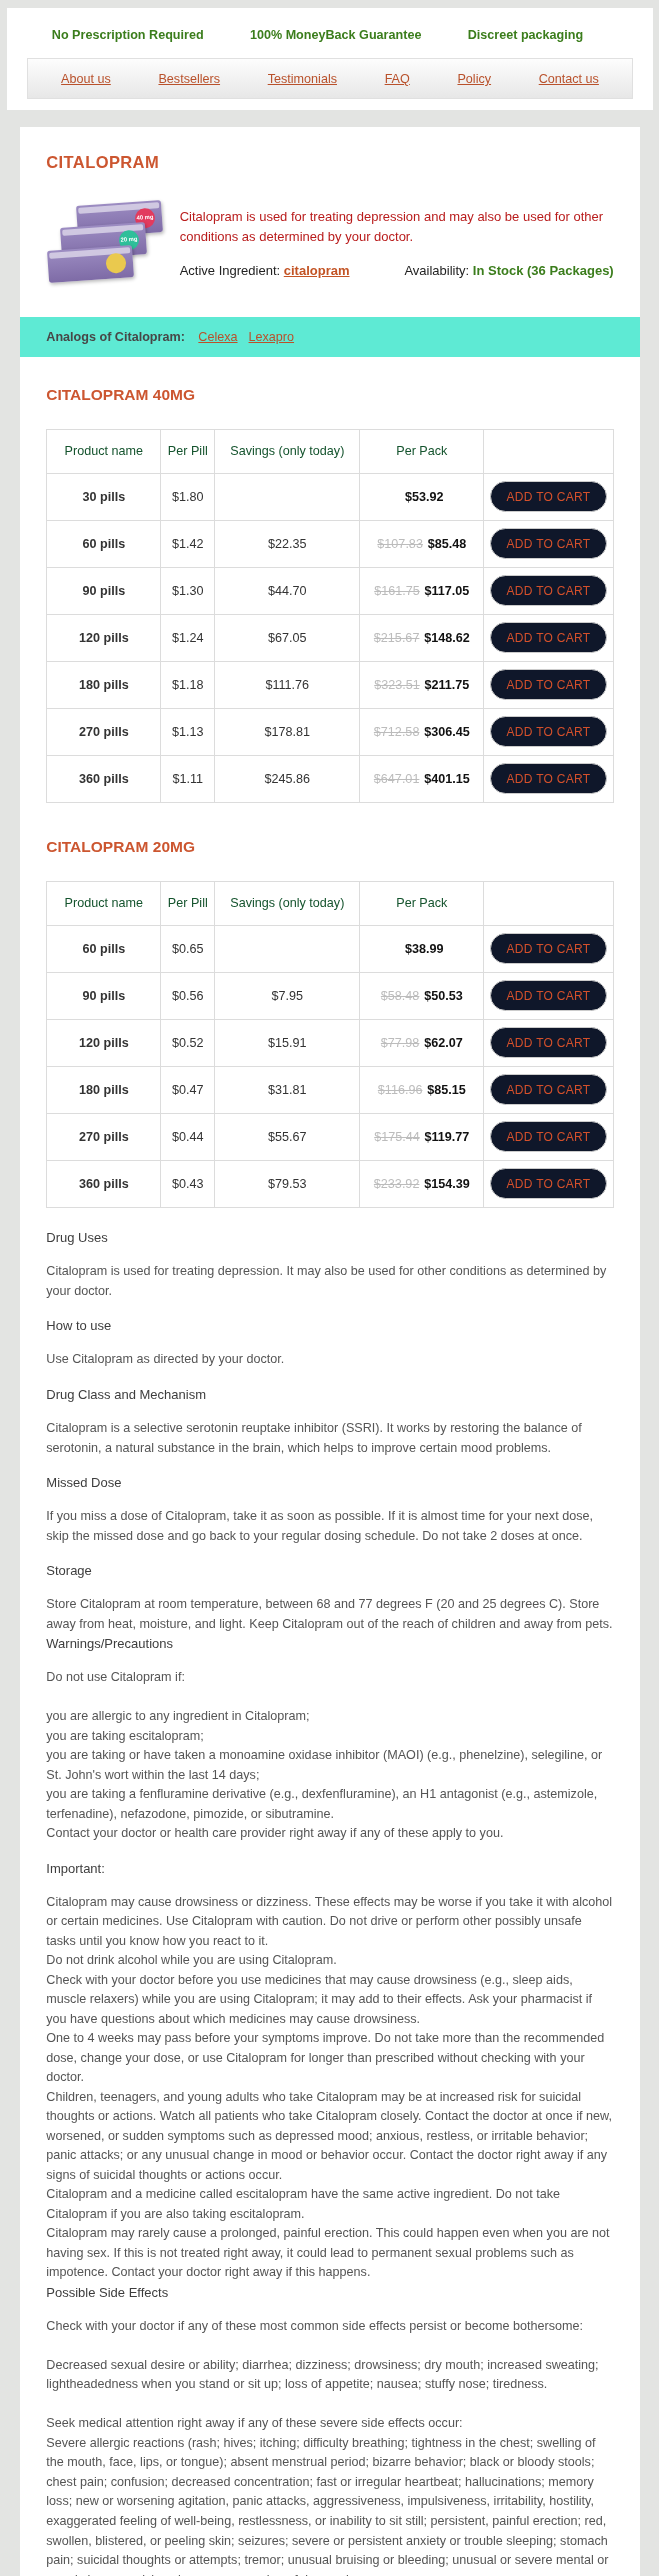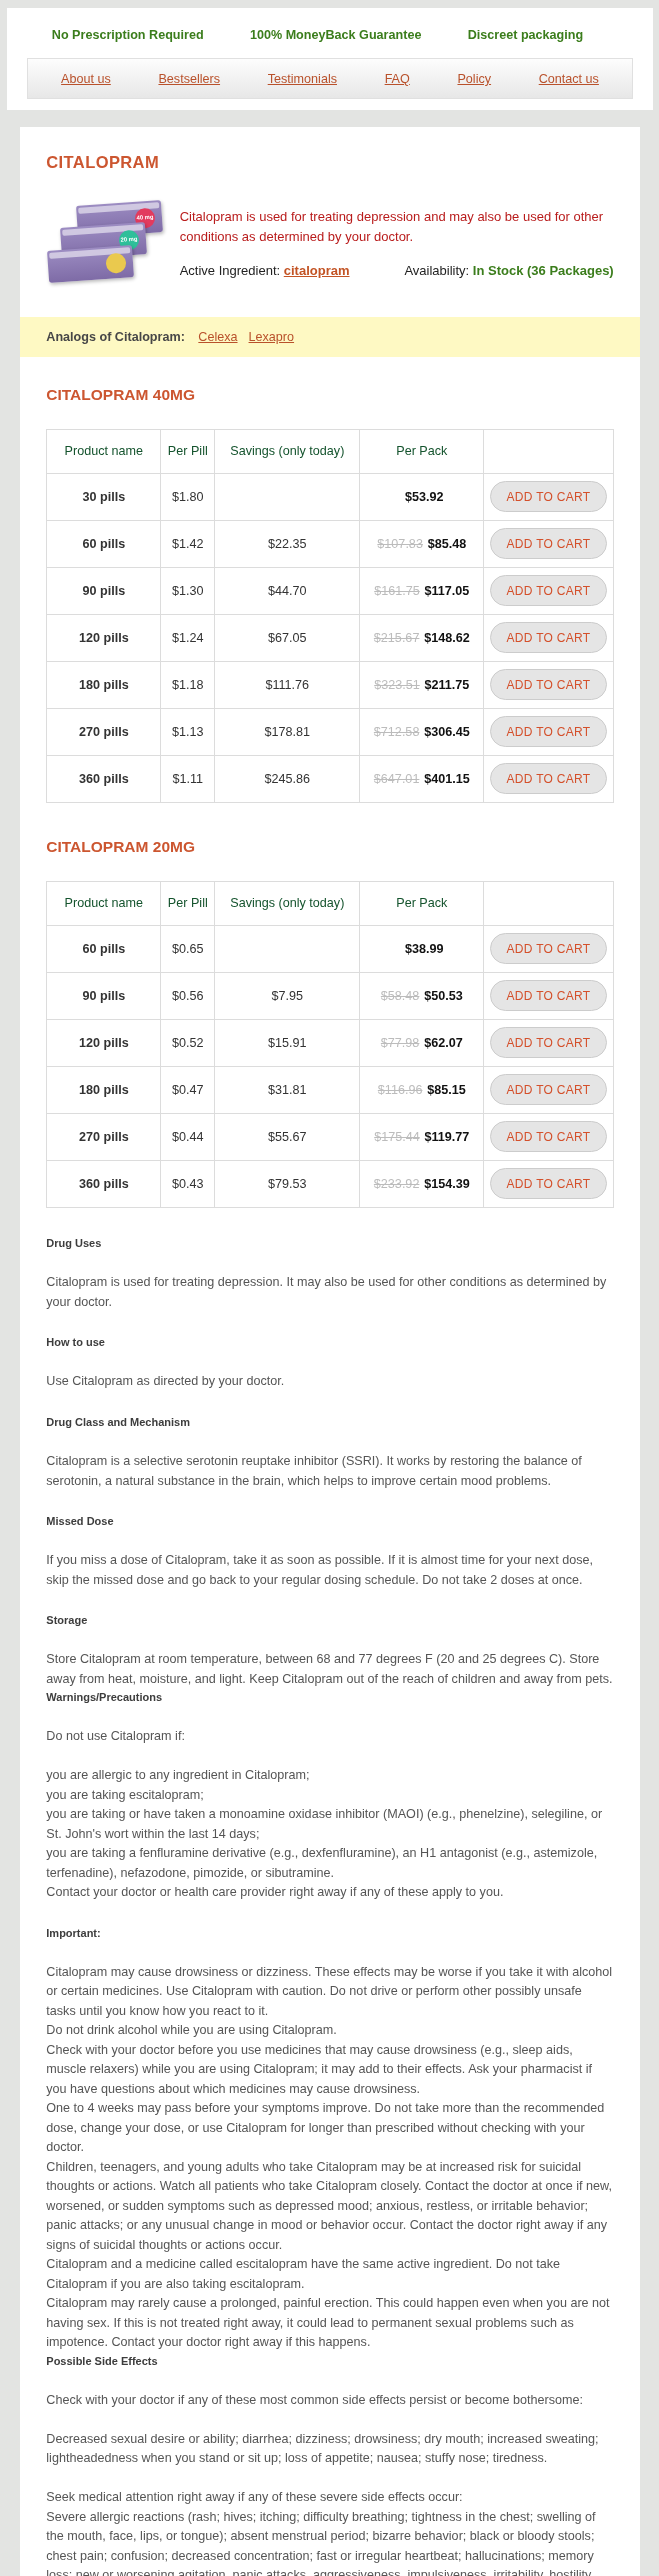--- a/index.html
+++ b/index.html
@@ -48,47 +48,47 @@
   }
   .pill-box .badge {
     position: absolute; right: 6.8px; top: 6.8px; width: 20.3px; height: 20.3px; border-radius: 50%;
     color: #fff; font-size: 5.8px; font-weight: bold; line-height: 1;
     display: flex; align-items: center; justify-content: center; text-align: center;
   }
   .box-1 { right: 0; top: 0; }
   .box-2 { right: 16.5px; top: 22px; }
   .box-3 { left: 1.9px; top: 45px; }
   .analogs {
-    margin-top: 25px; background: #fef9c3; padding: 12.6px 26px;
+    margin-top: 25px; background: #5eead4; padding: 12.6px 26px;
     font-size: 12.6px; display: flex; align-items: center; gap: 13.5px;
   }
   .analogs .lbl { font-weight: bold; color: #474747; }
   .analogs a { color: #b9512b; text-decoration: underline; }
   h2.sec-title { color: #cc5630; font-size: 15.5px; margin: 29px 0 25px; font-weight: bold; }
   table.prices { width: 100%; border-collapse: collapse; font-size: 12.6px; }
   table.prices th {
     font-weight: normal; color: #14532d; border: 1px solid #dcdcdc;
     height: 44px; padding: 3.9px 5.8px; text-align: center;
   }
   table.prices td {
     border: 1px solid #dcdcdc; height: 47px; padding: 3.9px 5.8px; text-align: center; color: #333;
   }
   td.name { text-align: left; padding-left: 11.6px; font-weight: bold; color: #1c1c1c; }
   th.h-name { text-align: left; padding-left: 11.6px; }
   td.pack .old { color: #bcbcbc; text-decoration: line-through; margin-right: 4.8px; }
   td.pack .new { font-weight: bold; color: #111; }
   td.btn-cell { padding: 3.9px 9.7px; }
   .cart-btn {
     display: block; width: 100%; max-width: 141px; margin: 0 auto;
-    padding: 7.7px 3.9px; background: #e5e5e5; border: 1px solid #ccc; border-radius: 15.5px;
+    padding: 7.7px 3.9px; background: #0f172a; border: 1px solid #ccc; border-radius: 15.5px;
     color: #d4502b; font-size: 12px; letter-spacing: 0.3px;
     font-family: "Liberation Sans", sans-serif; cursor: pointer;
   }
   .info { padding: 5.8px 26px 5.8px; }
-  .info h3 { color: #3d3d3d; font-size: 11px; margin: 24px 0; font-weight: bold; }
+  .info h3 { color: #3d3d3d; font-size: 13px; margin: 17px 0; font-weight: normal; }
   .info h3.tight { margin-top: 1.9px; }
   .info .sec-body {
     color: #555; font-size: 12.6px; line-height: 1.55; white-space: pre-line;
   }
 </style>
 </head>
 <body>
 
 <div class="top-card">
   <div class="banner">

